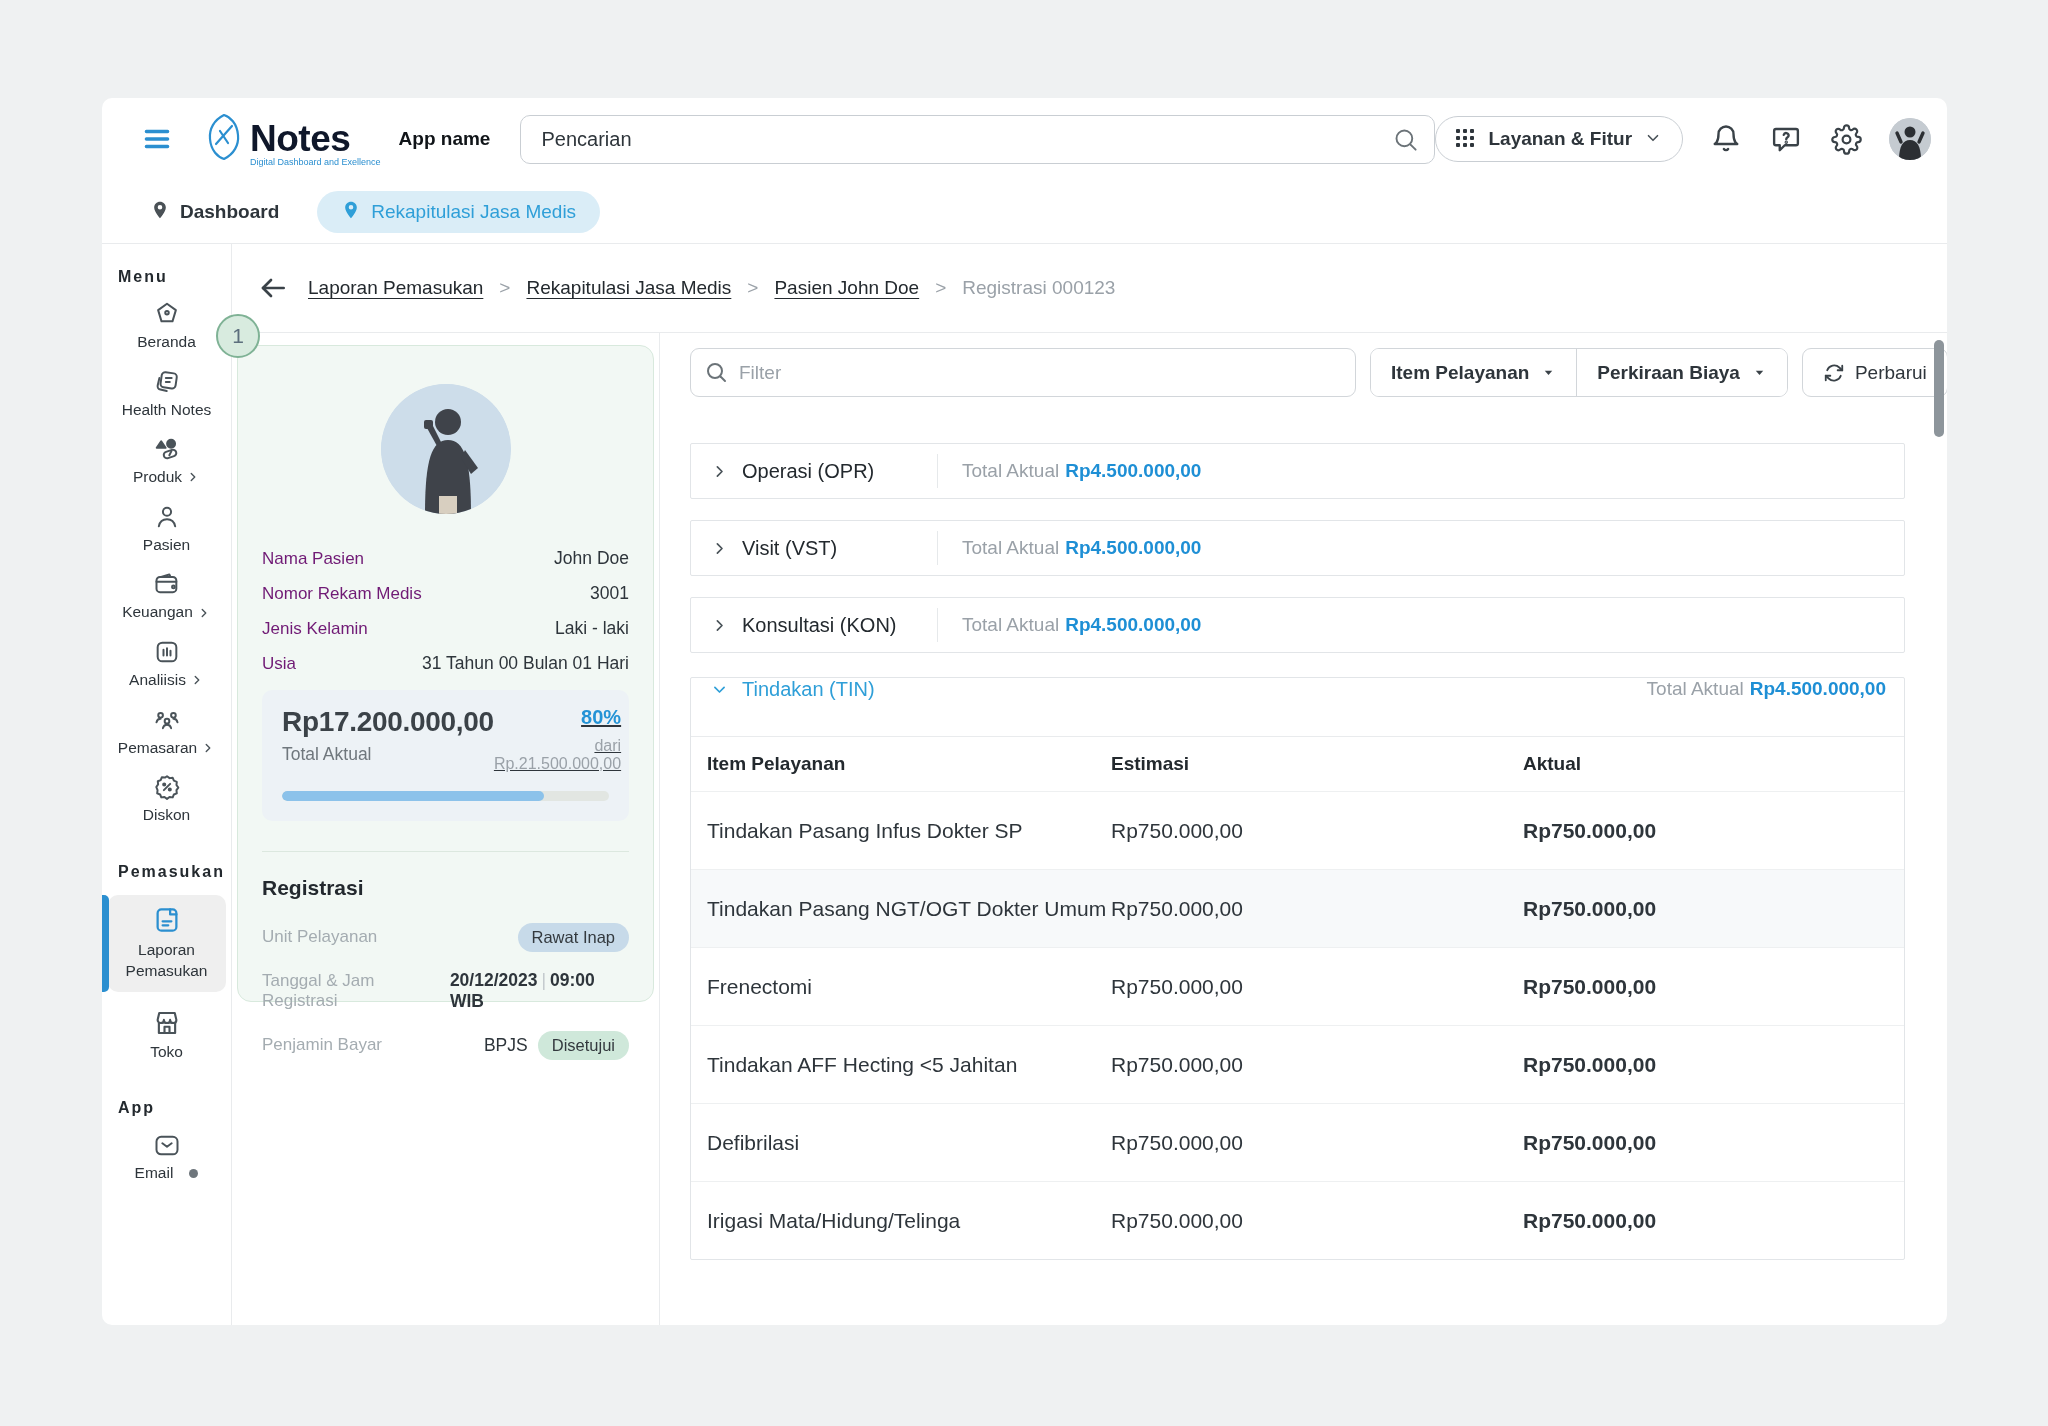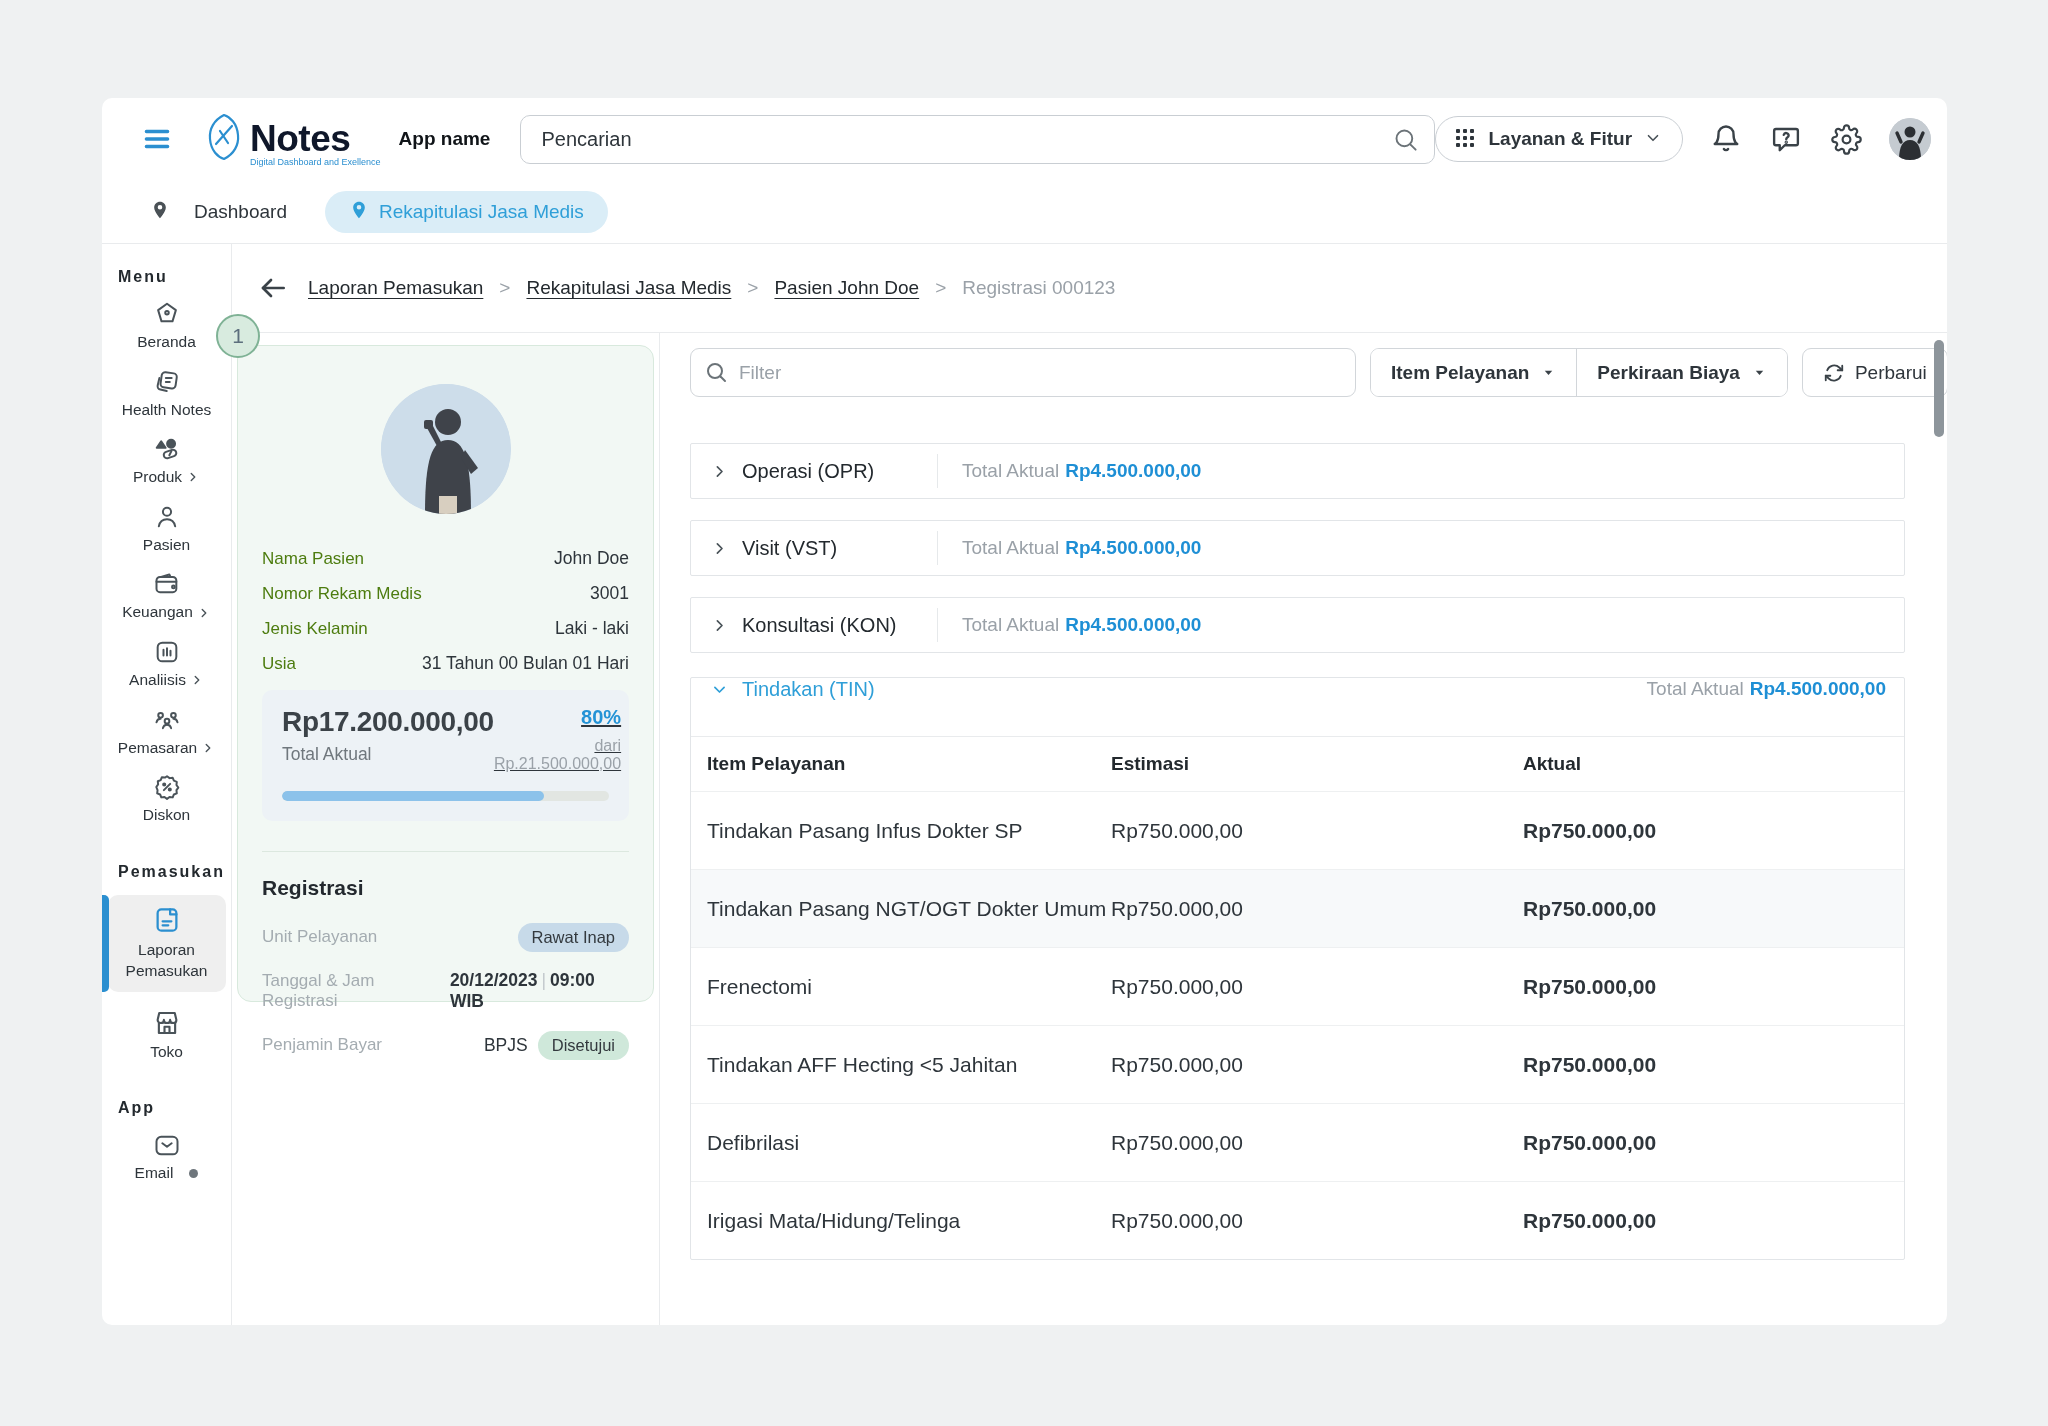--- a/index.html
+++ b/index.html
@@ -18,21 +18,21 @@
   .search-input { width:100%; height:49px; border:1px solid #c9ced3; border-radius:10px; padding:0 52px 0 20px; font-size:20px; color:#2e353b; font-family:inherit; background:#fff; outline:none; }
   .search-icon { position:absolute; right:16px; top:11px; }
   .top-right { display:flex; align-items:center; margin-left:auto; gap:26px; }
   .apps-pill { display:flex; align-items:center; gap:12px; height:46px; padding:0 20px 0 18px; border:1px solid #c9ced3; border-radius:999px; cursor:pointer; background:#fff; }
   .apps-pill .lbl { font-size:19px; font-weight:600; color:#2e353b; white-space:nowrap; }
   .icon-btn { width:34px; height:34px; display:flex; align-items:center; justify-content:center; cursor:pointer; }
   .avatar { width:42px; height:42px; border-radius:50%; background:#c5cbd1; overflow:hidden; cursor:pointer; flex:none; }
 
   
   .pinbar { height:64px; display:flex; align-items:center; padding:0 48px; gap:38px; border-bottom:1px solid #e9ebed; flex:none; }
-  .pin-item { display:flex; align-items:center; gap:24px; cursor:pointer; }
+  .pin-item { display:flex; align-items:center; gap:10px; cursor:pointer;font-weight:bold; }
   .pin-item .txt { font-size:19px; color:#2e353b; }
   .pin-chip { display:flex; align-items:center; gap:10px; height:42px; padding:0 24px; background:#daedf7; border-radius:999px; cursor:pointer; }
   .pin-chip .txt { font-size:19px; color:#2f9fd8; }
 
   
   .main { flex:1; display:flex; min-height:0; }
   .sidebar { width:130px; border-right:1px solid #e9ebed; padding-top:24px; flex:none; display:flex; flex-direction:column; }
   .side-label { font-size:16px; font-weight:700; letter-spacing:2px; padding-left:16px; color:#23292e; margin-bottom:14px; }
   .side-item { display:flex; flex-direction:column; align-items:center; margin-bottom:16px; cursor:pointer; }
   .side-item svg { display:block; }
@@ -55,21 +55,21 @@
   .crumb-current { color:#9aa1a8; }
 
   .lower { flex:1; display:flex; min-height:0; position:relative; }
 
   
   .patient-zone { width:428px; border-right:1px solid #e9ebed; flex:none; position:relative; }
   .badge-1 { position:absolute; left:-16px; top:-19px; width:44px; height:44px; border-radius:50%; background:#d8ebdf; border:2px solid #7fb295; display:flex; align-items:center; justify-content:center; font-size:21px; color:#5c6f7d; z-index:5; }
   .patient-card { margin:12px 5px 0 5px; height:657px; background:#f2f8f4; border:1px solid #d8e9dd; border-radius:14px; padding:24px 24px 0; }
   .photo { width:130px; height:130px; border-radius:50%; background:#cdddea; margin:14px auto 34px; overflow:hidden; }
   .pfield { display:flex; justify-content:space-between; align-items:baseline; margin-bottom:14px; }
-  .pfield .lb { font-size:17px; color:#4d7c0f; }
+  .pfield .lb { font-size:17px; color:#701a75; }
   .pfield .vl { font-size:17.5px; color:#2e353b; }
   .summary-card { background:#edf2f6; border-radius:10px; padding:16px 20px 20px; margin-top:16px; }
   .summary-top { display:flex; justify-content:space-between; }
   .sum-total { font-size:28px; font-weight:700; color:#3b4248; letter-spacing:-0.3px; }
   .sum-label { font-size:17.5px; color:#6f777d; margin-top:6px; }
   .sum-right { text-align:right;text-decoration:underline; }
   .sum-pct { font-size:20px; font-weight:700; color:#2493d6; }
   .sum-from { font-size:16px; color:#9aa1a8; margin-top:8px; }
   .progress-track { margin-top:18px; height:10px; border-radius:6px; background:#e2e6e2; overflow:hidden; }
   .progress-fill { height:100%; background:#8cc2ea; border-radius:6px; }

